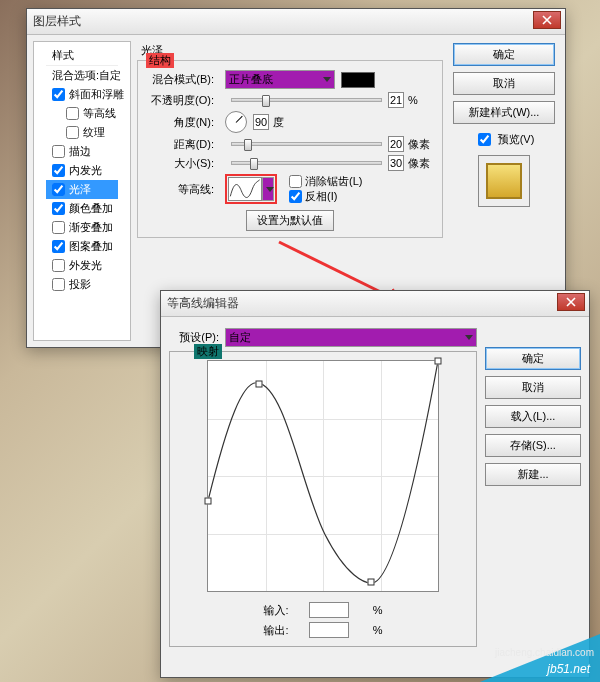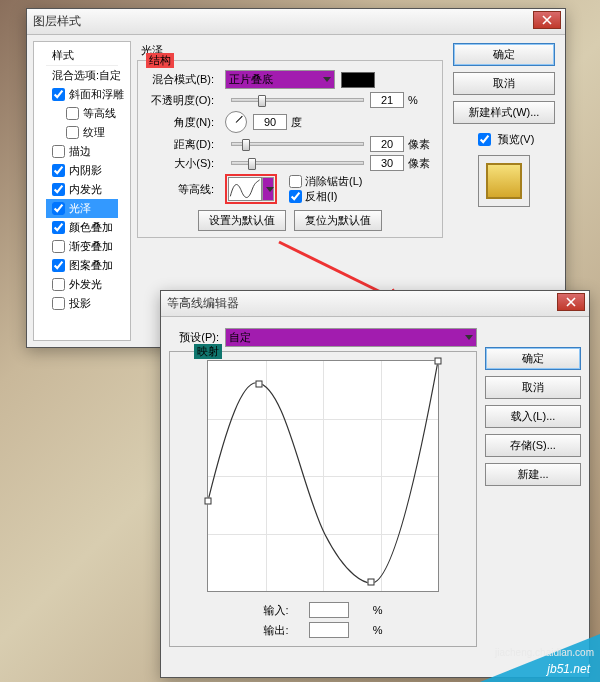--- a/index.html
+++ b/index.html
@@ -23,21 +23,21 @@
 .section-title { margin: 2px 0 2px 4px; }
 .groupbox { border: 1px solid #bbb; padding: 6px 8px; position: relative; margin-bottom: 6px; }
 .groupbox .gtitle { position: absolute; top: -8px; left: 8px; background: #ef4444; padding: 0 3px; }
 .row { display: flex; align-items: center; margin: 3px 0; }
 .lbl { width: 68px; text-align: right; margin-right: 11px; }
 .sel { background: #a21caf; border: 1px solid #999; padding: 1px 3px; display: flex; align-items: center; justify-content: space-between; }
 .sel .tri { border-left: 4px solid transparent; border-right: 4px solid transparent; border-top: 5px solid #333; margin-left: 4px; }
 .swatch { width: 34px; height: 16px; background: #000; border: 1px solid #666; margin-left: 6px; }
 .slider { height: 4px; background: linear-gradient(#e5e5e5,#cfcfcf); border: 1px solid #aaa; flex: 1; position: relative; margin: 0 6px; }
 .thumb { position: absolute; top: -4px; width: 8px; height: 12px; background: linear-gradient(#fff,#ccc); border: 1px solid #666; border-radius: 1px; }
-.numbox { width: 34px; height: 16px; border: 1px solid #888; background: #fff; text-align: center; line-height: 14px; margin-right: 4px; }
+.numbox { width: 16px; height: 16px; border: 1px solid #888; background: #fff; text-align: center; line-height: 14px; margin-right: 4px; }
 .unit { width: 26px; }
 .angle { width: 22px; height: 22px; border: 1px solid #888; border-radius: 50%; position: relative; margin-right: 6px; background: #fff; }
 .angle::after { content: ""; position: absolute; width: 9px; height: 1px; background: #000; top: 50%; left: 50%; transform: rotate(-45deg); transform-origin: left; }
 .contour { width: 34px; height: 24px; border: 1px solid #888; background: #fff; display: inline-flex; }
 .contour svg { width: 100%; height: 100%; }
 .redbox { border: 2px solid #e33; padding: 1px; display: inline-flex; }
 .cbwrap { display: flex; align-items: center; margin-left: 6px; }
 .cbwrap input { margin: 0 3px 0 0; }
 .btnbar { display: flex; gap: 8px; margin-top: 6px; justify-content: center; }
 .pbtn { background: linear-gradient(#fdfdfd,#e2e2e2); border: 1px solid #888; padding: 2px 10px; min-width: 80px; text-align: right; }
@@ -96,24 +96,20 @@
           <div class="lw-item indent">
             <input type="checkbox" class="ck" style="">
             <span>纹理</span>
           </div>
           <div class="lw-item">
             <input type="checkbox" class="ck" style="">
             <span>描边</span>
           </div>
           <div class="lw-item">
             <input type="checkbox" class="ck" checked="" style="">
-            <span>内阴影</span>
-          </div>
-          <div class="lw-item">
-            <input type="checkbox" class="ck" checked="" style="">
             <span>内发光</span>
           </div>
           <div class="lw-item selected">
             <input type="checkbox" class="ck" checked="" style="">
             <span>光泽</span>
           </div>
           <div class="lw-item">
             <input type="checkbox" class="ck" checked="" style="">
             <span>颜色叠加</span>
           </div>
@@ -195,21 +191,20 @@
                 <span>消除锯齿(L)</span>
               </label>
             <label class="cbwrap">
                 <input type="checkbox" checked="" style="">
                 <span>反相(I)</span>
               </label>
           </div>
         </div>
         <div class="btnbar">
           <div class="pbtn">设置为默认值</div>
-          <div class="pbtn">复位为默认值</div>
         </div>
       </div>
     </div>
     <div class="lw-right">
       <div class="rbtn primary">确定</div>
       <div class="rbtn">取消</div>
       <div class="rbtn">新建样式(W)...</div>
       <label class="preview-ck">
           <input type="checkbox" checked="" style="">
           <span>预览(V)</span>

